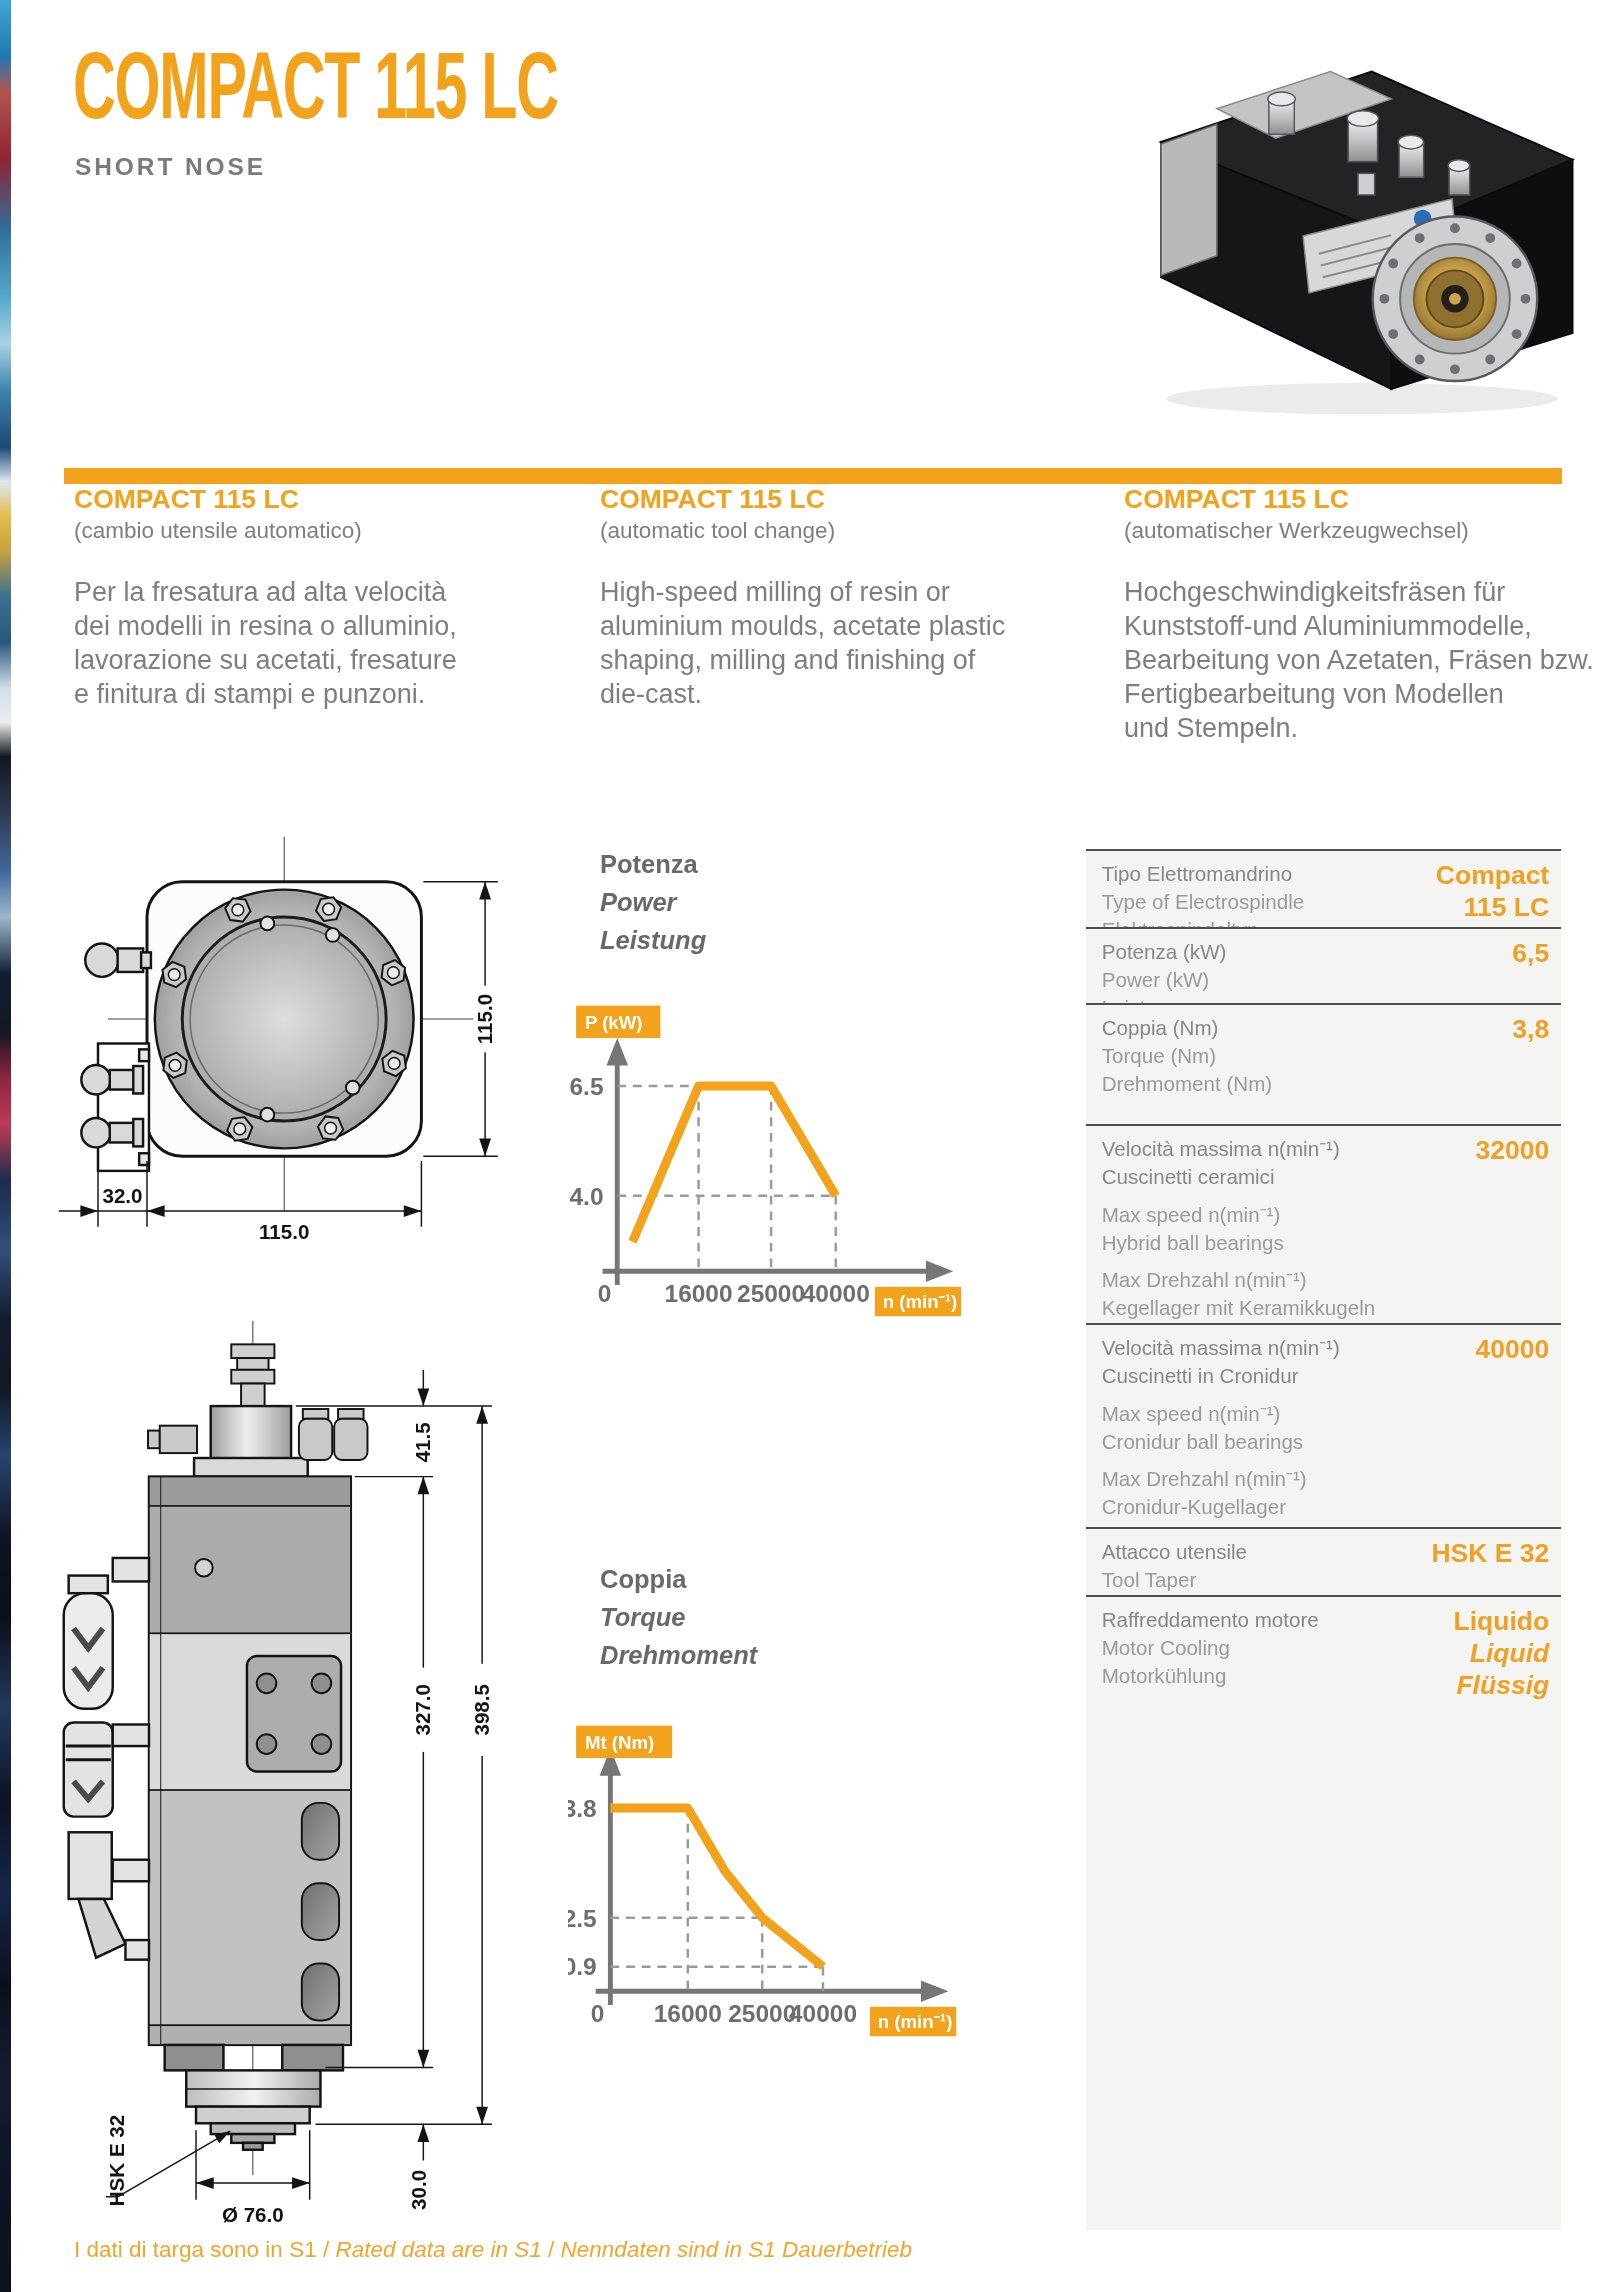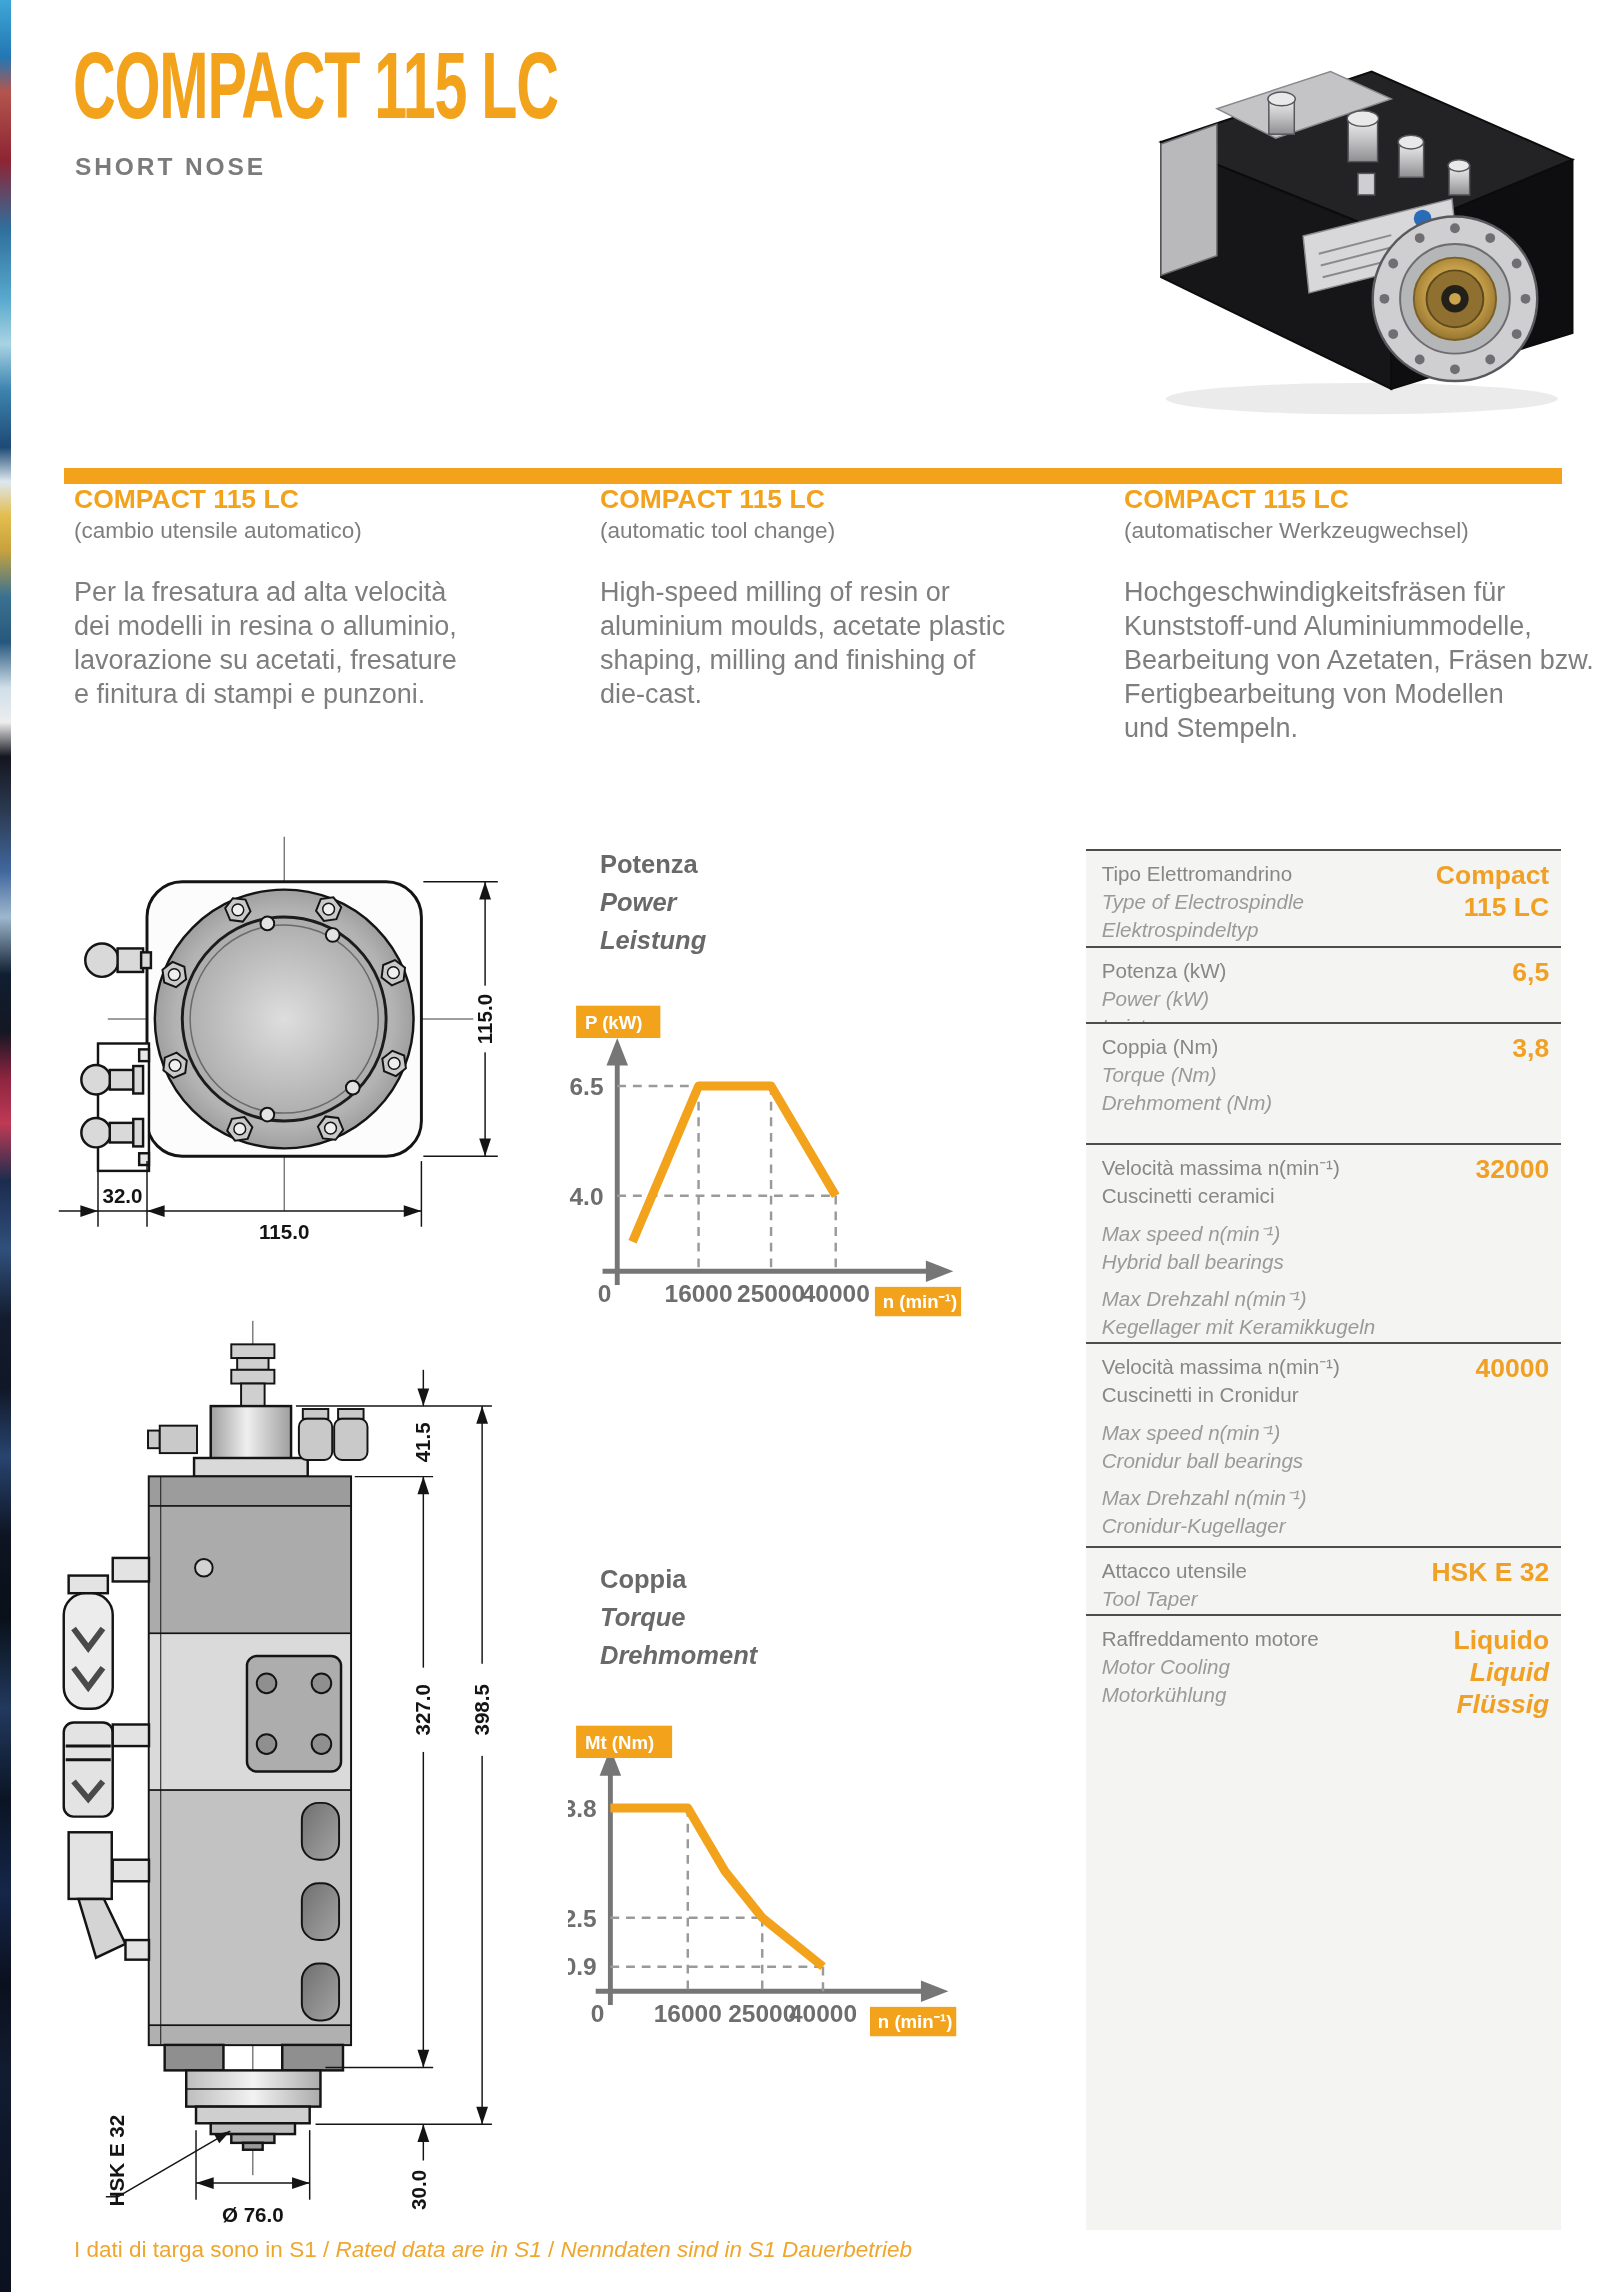--- a/index.html
+++ b/index.html
@@ -26,21 +26,21 @@
   .intro-sub{font-size:22.5px;color:#7e7e7e;margin-bottom:31px;}
   .intro-body{font-size:27px;line-height:34px;color:#7e7e7e;white-space:pre-line;}
   
   .chart-heading{position:absolute;width:314px;color:#696969;font-size:25.5px;font-weight:bold;line-height:38px;}
   .chart-heading .it{font-style:italic;}
   
   #spec-table{left:1086px;top:849px;width:475px;height:1381px;background:#f4f4f2;}
   .spec-row{position:relative;box-sizing:border-box;border-top:2px solid #4d4d4d;
     padding:8.8px 11.8px 0 15.7px;overflow:hidden;}
   .spec-line{font-size:20.6px;line-height:28px;color:#878787;}
-  .spec-line.it{font-style:italic;color:#9a9a9a;}
+  .spec-line.it{color:#9a9a9a;}
   .spec-group{margin-bottom:9.8px;}
   .spec-value{position:absolute;top:7.8px;right:11.8px;text-align:right;}
   .spec-value-line{font-size:26.5px;line-height:32px;font-weight:bold;color:#F0A125;}
   .spec-value-line.it{font-style:italic;}
   
   #page-footer{left:74px;top:2237px;font-size:22.5px;color:#EFA62E;white-space:nowrap;}
   #page-footer .it{font-style:italic;}
   
   svg text{font-family:"Liberation Sans",sans-serif;}
   .dim{font-size:21px;font-weight:bold;fill:#141414;}
@@ -401,21 +401,21 @@
     <text x="29" y="109.00000000000001" text-anchor="end" class="tick">3.8</text>
     <text x="29" y="221" text-anchor="end" class="tick">2.5</text>
     <text x="29" y="271" text-anchor="end" class="tick">0.9</text>
     <rect x="8" y="16" width="98" height="33" fill="#F2A21B"></rect>
     <text x="17" y="40" class="badge-text">Mt (Nm)</text>
     <rect x="308" y="303" width="88" height="30" fill="#F2A21B"></rect>
     <text x="316" y="325" class="badge-text" font-size="16">n (min⁻¹)</text>
   </svg>
 
 <div id="spec-table" class="abs">
-    <div class="spec-row" style="height: 97px;">
+    <div class="spec-row" style="height: 78px;">
       <div class="spec-labels">
         <div class="spec-group">
           <div class="spec-line">Tipo Elettromandrino</div>
           <div class="spec-line it">Type of Electrospindle</div>
           <div class="spec-line it">Elektrospindeltyp</div>
         </div>
       </div>
       <div class="spec-value">
         <div class="spec-value-line">Compact</div>
         <div class="spec-value-line">115 LC</div>

